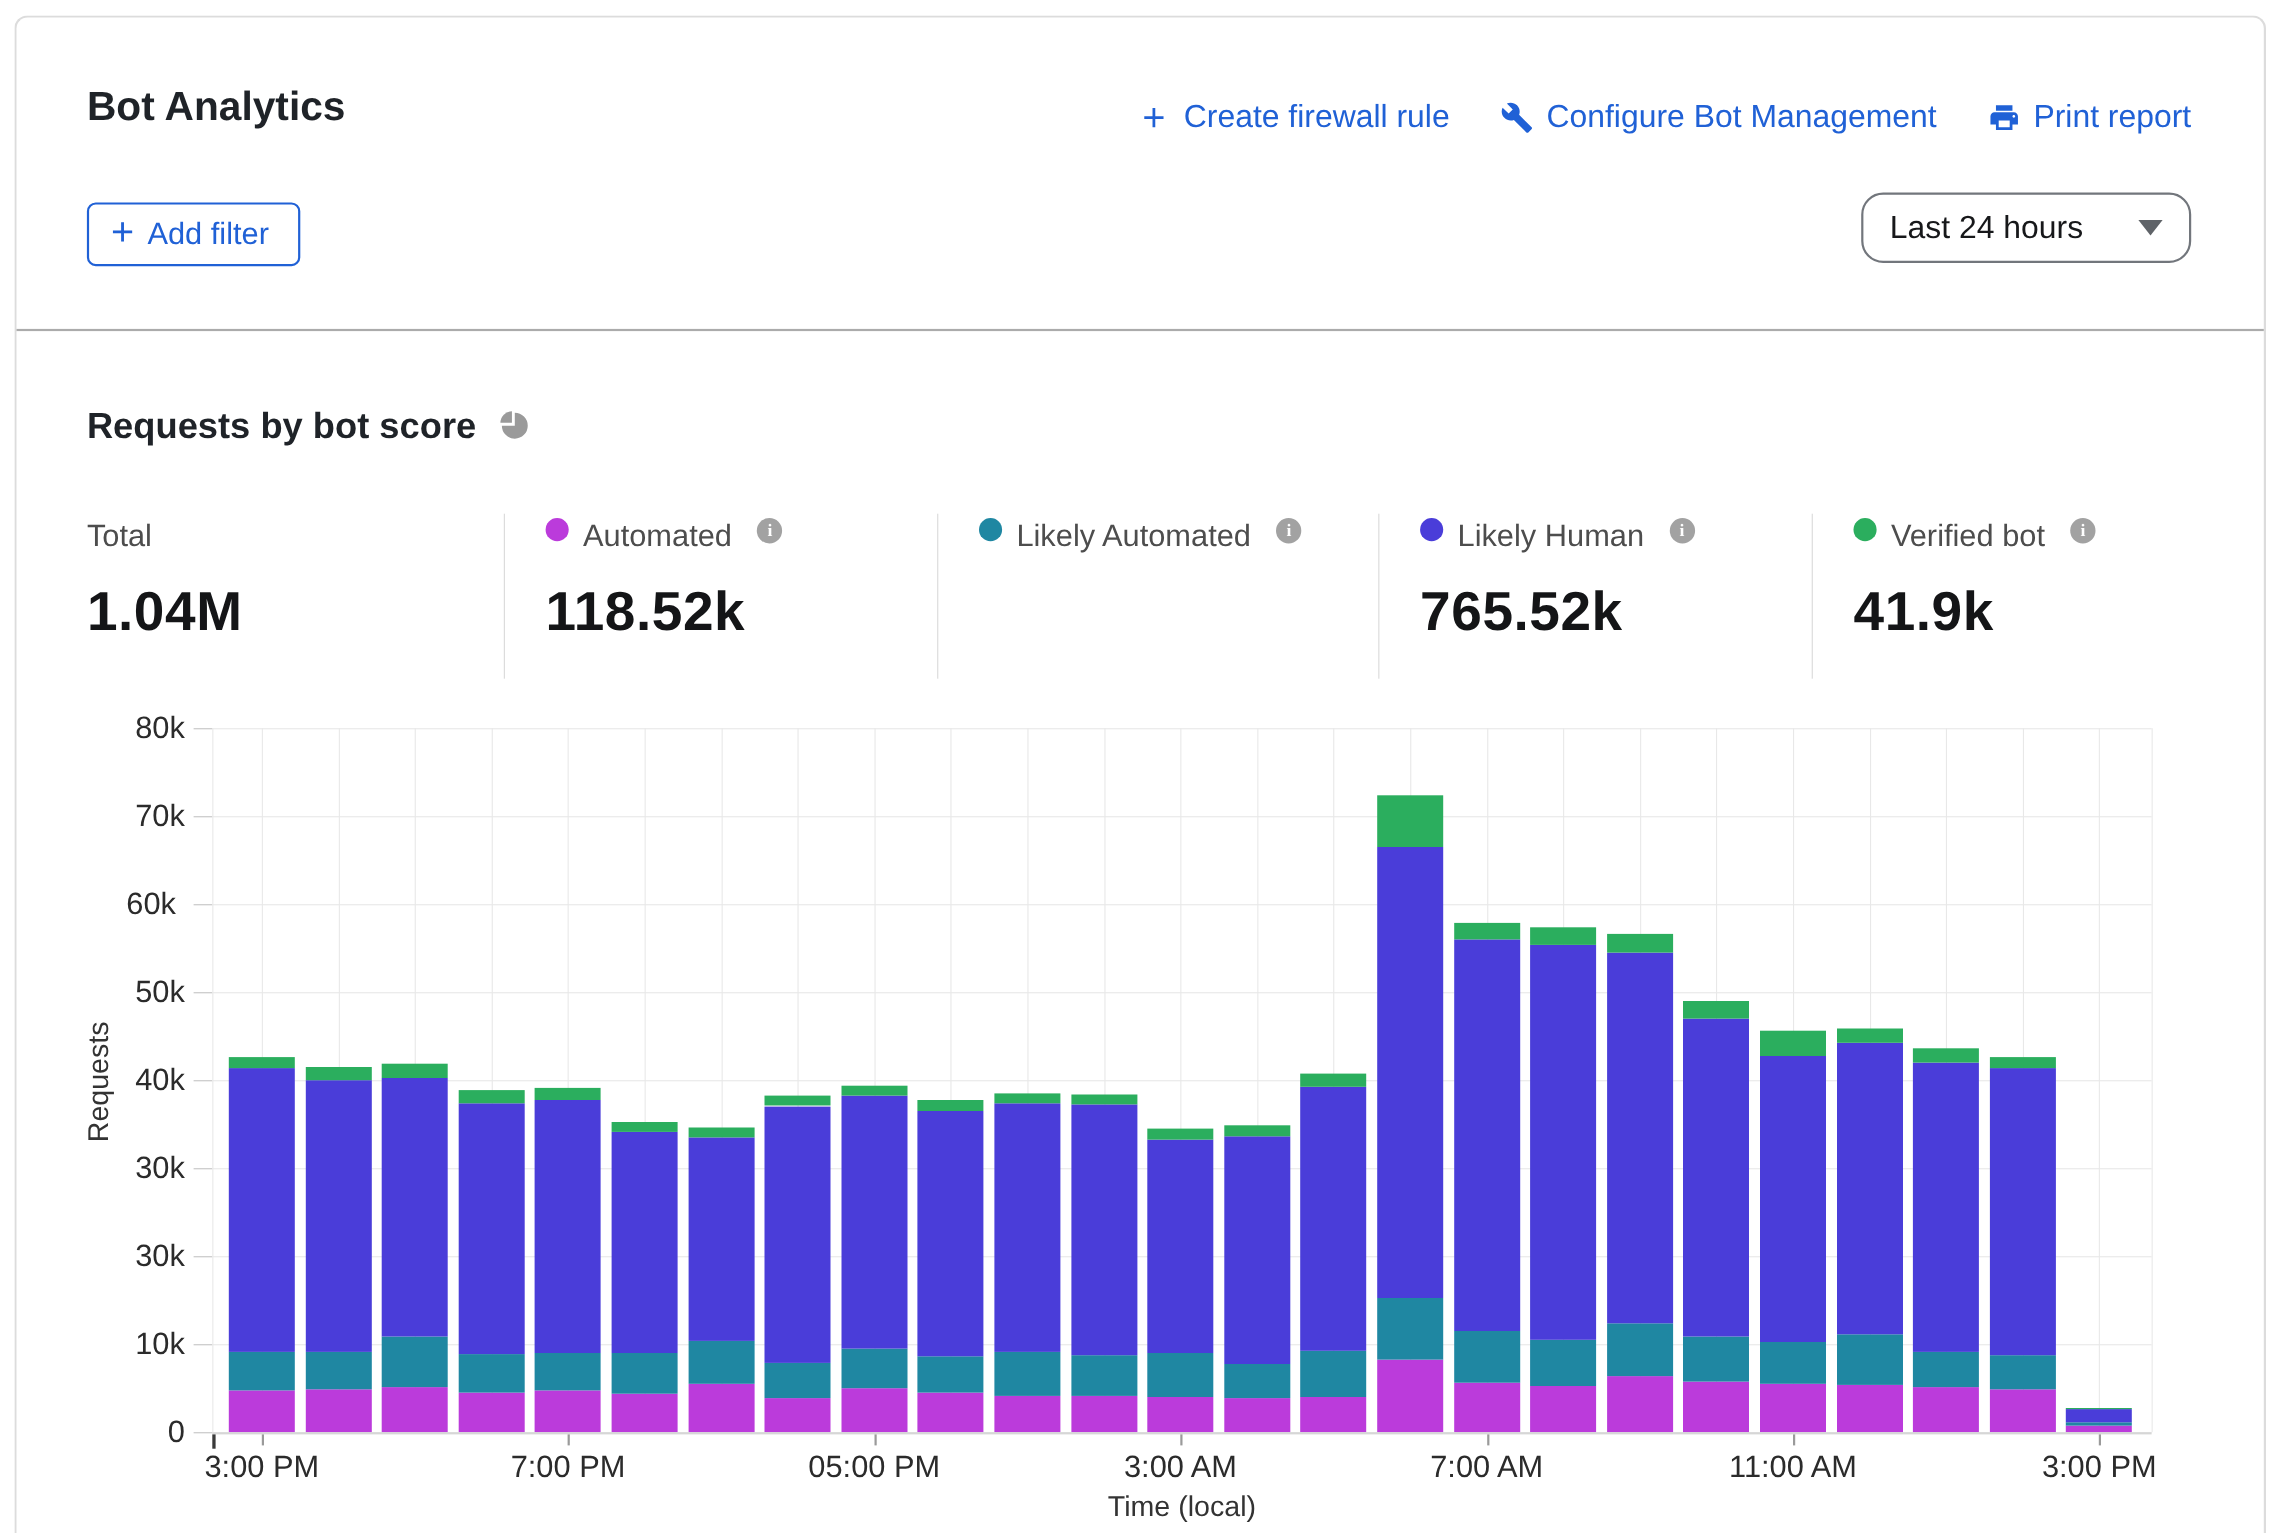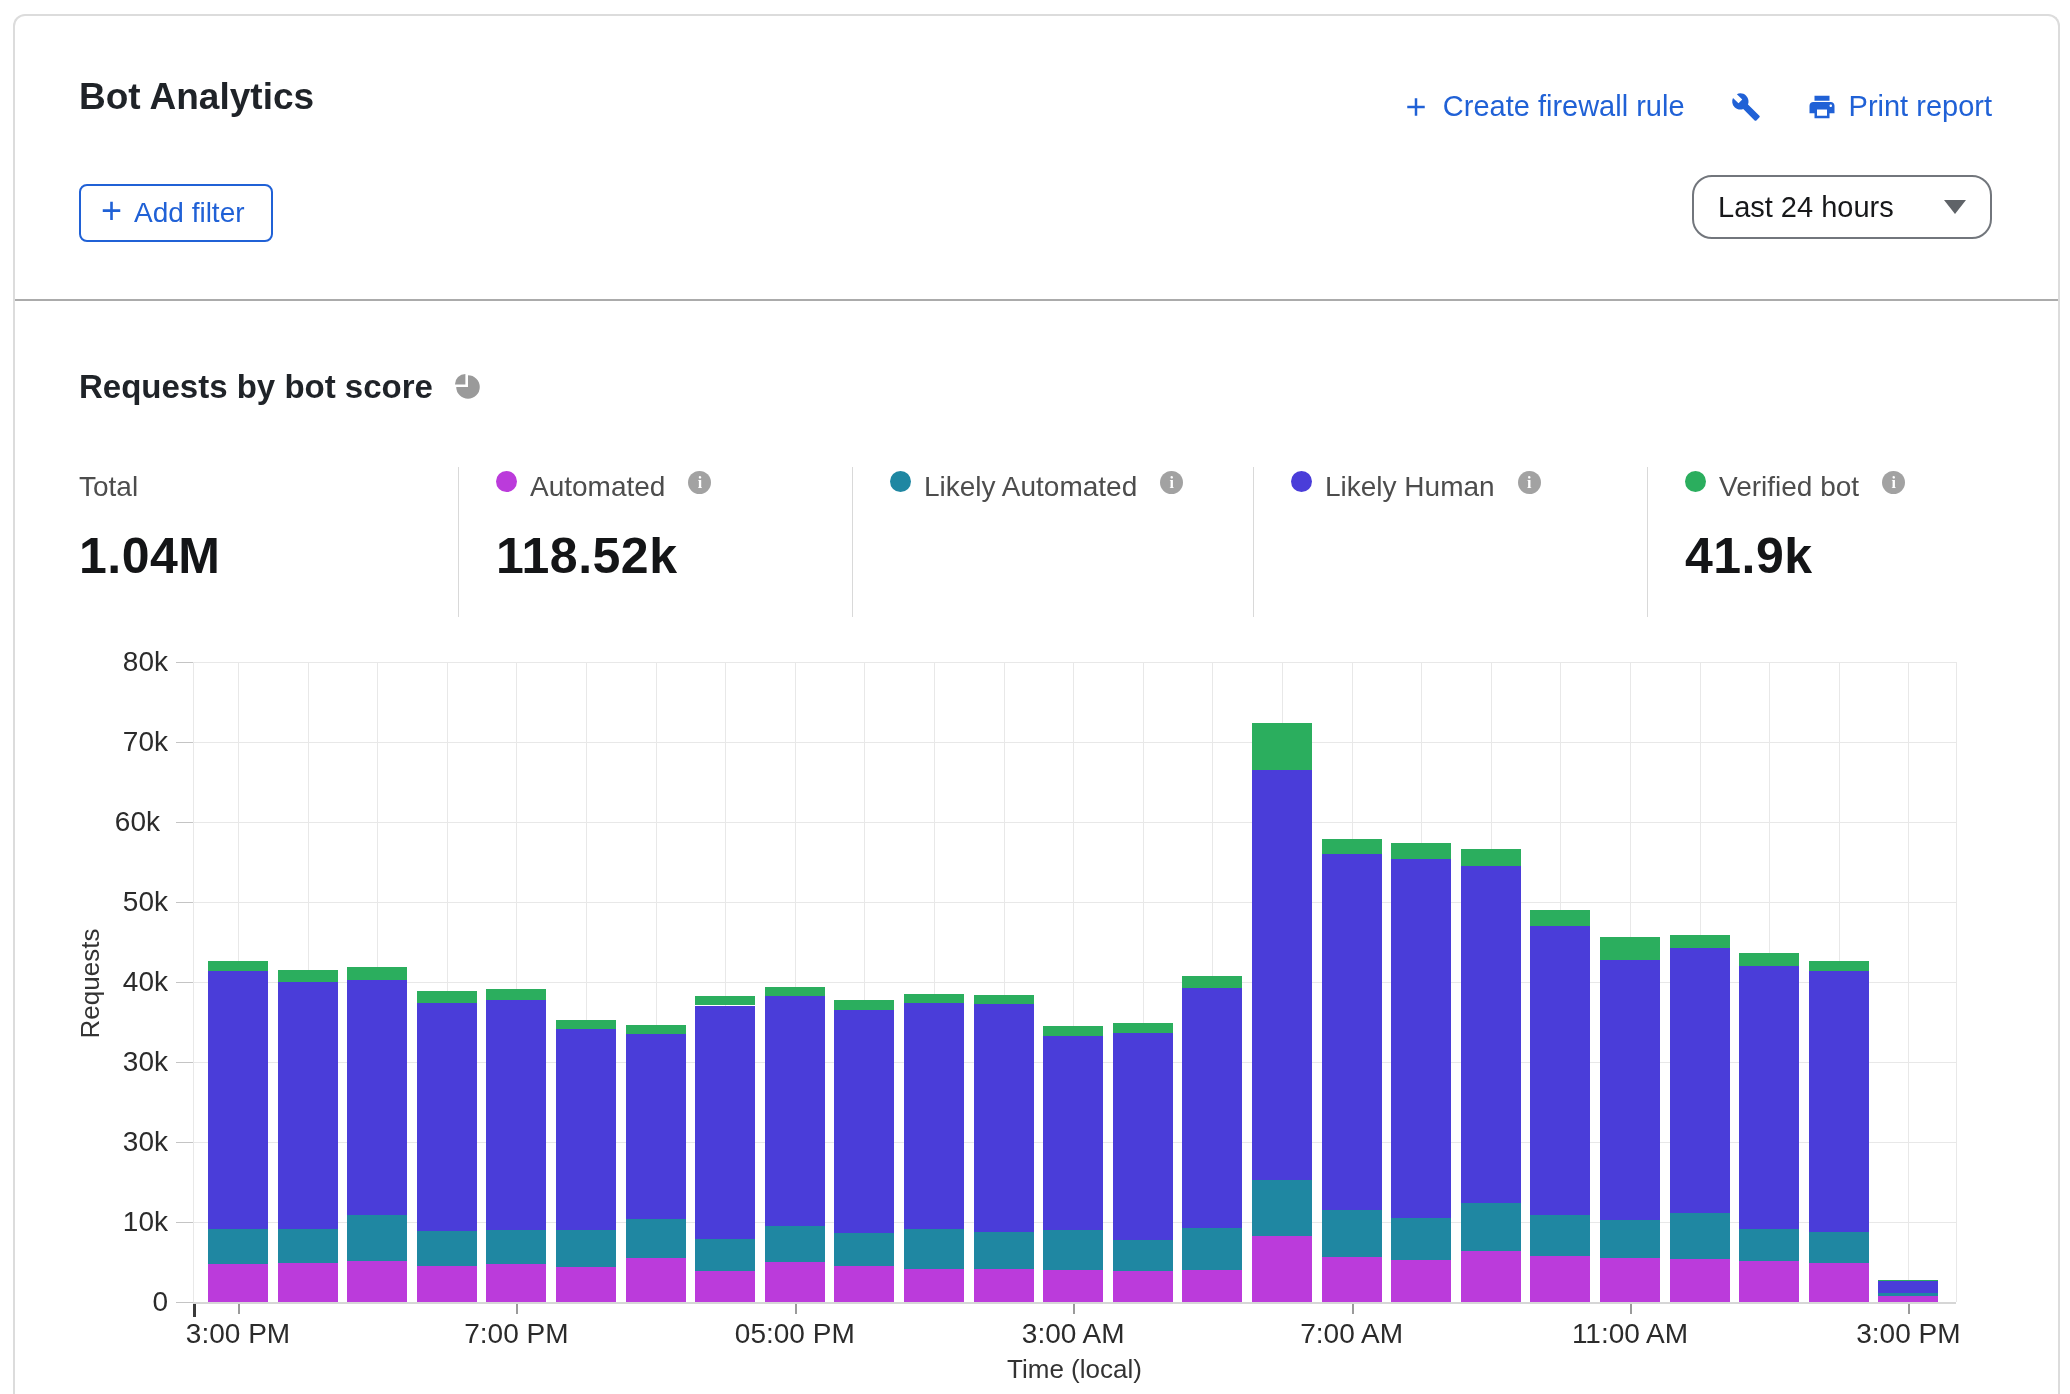--- a/index.html
+++ b/index.html
@@ -61,20 +61,21 @@
             </svg>
           </span>
           <span>Create firewall rule</span>
         </a>
         <a class="action-link">
           <span style="display: flex;">
             <svg width="30" height="30" viewBox="0 0 24 24" fill="#2061d6">
               <path d="M22.7 19l-9.1-9.1c.9-2.3.4-5-1.5-6.9-2-2-5-2.4-7.4-1.3L9 6 6 9 1.6 4.7C.4 7.1.9 10.1 2.9 12.1c1.9 1.9 4.6 2.4 6.9 1.5l9.1 9.1c.4.4 1 .4 1.4 0l2.3-2.3c.5-.4.5-1.1.1-1.4z"></path>
             </svg>
           </span>
+          <span>Configure Bot Management</span>
         </a>
         <a class="action-link">
           <span style="display: flex;">
             <svg width="30" height="30" viewBox="0 0 24 24" fill="#2061d6">
               <path d="M19 8H5c-1.66 0-3 1.34-3 3v6h4v4h12v-4h4v-6c0-1.66-1.34-3-3-3zm-3 11H8v-5h8v5zm3-7c-.55 0-1-.45-1-1s.45-1 1-1 1 .45 1 1-.45 1-1 1zm-1-9H6v4h12V3z"></path>
             </svg>
           </span>
           <span>Print report</span>
         </a>
       </div>
@@ -117,20 +118,21 @@
           <span class="lab">Likely Automated</span>
           <span class="info" style="margin-left: 10px;">i</span>
         </div>
       </div>
       <div class="stat" style="left: 1212px;">
         <div class="lab-row">
           <span class="dot" style="background: rgb(74, 61, 217);"></span>
           <span class="lab">Likely Human</span>
           <span class="info" style="margin-left: 10px;">i</span>
         </div>
+        <div class="val">765.52k</div>
       </div>
       <div class="stat" style="left: 1606px;">
         <div class="lab-row">
           <span class="dot" style="background: rgb(43, 174, 94);"></span>
           <span class="lab">Verified bot</span>
           <span class="info" style="margin-left: 10px;">i</span>
         </div>
         <div class="val">41.9k</div>
       </div>
       <div class="stat-divider" style="left: 379px;"></div>

